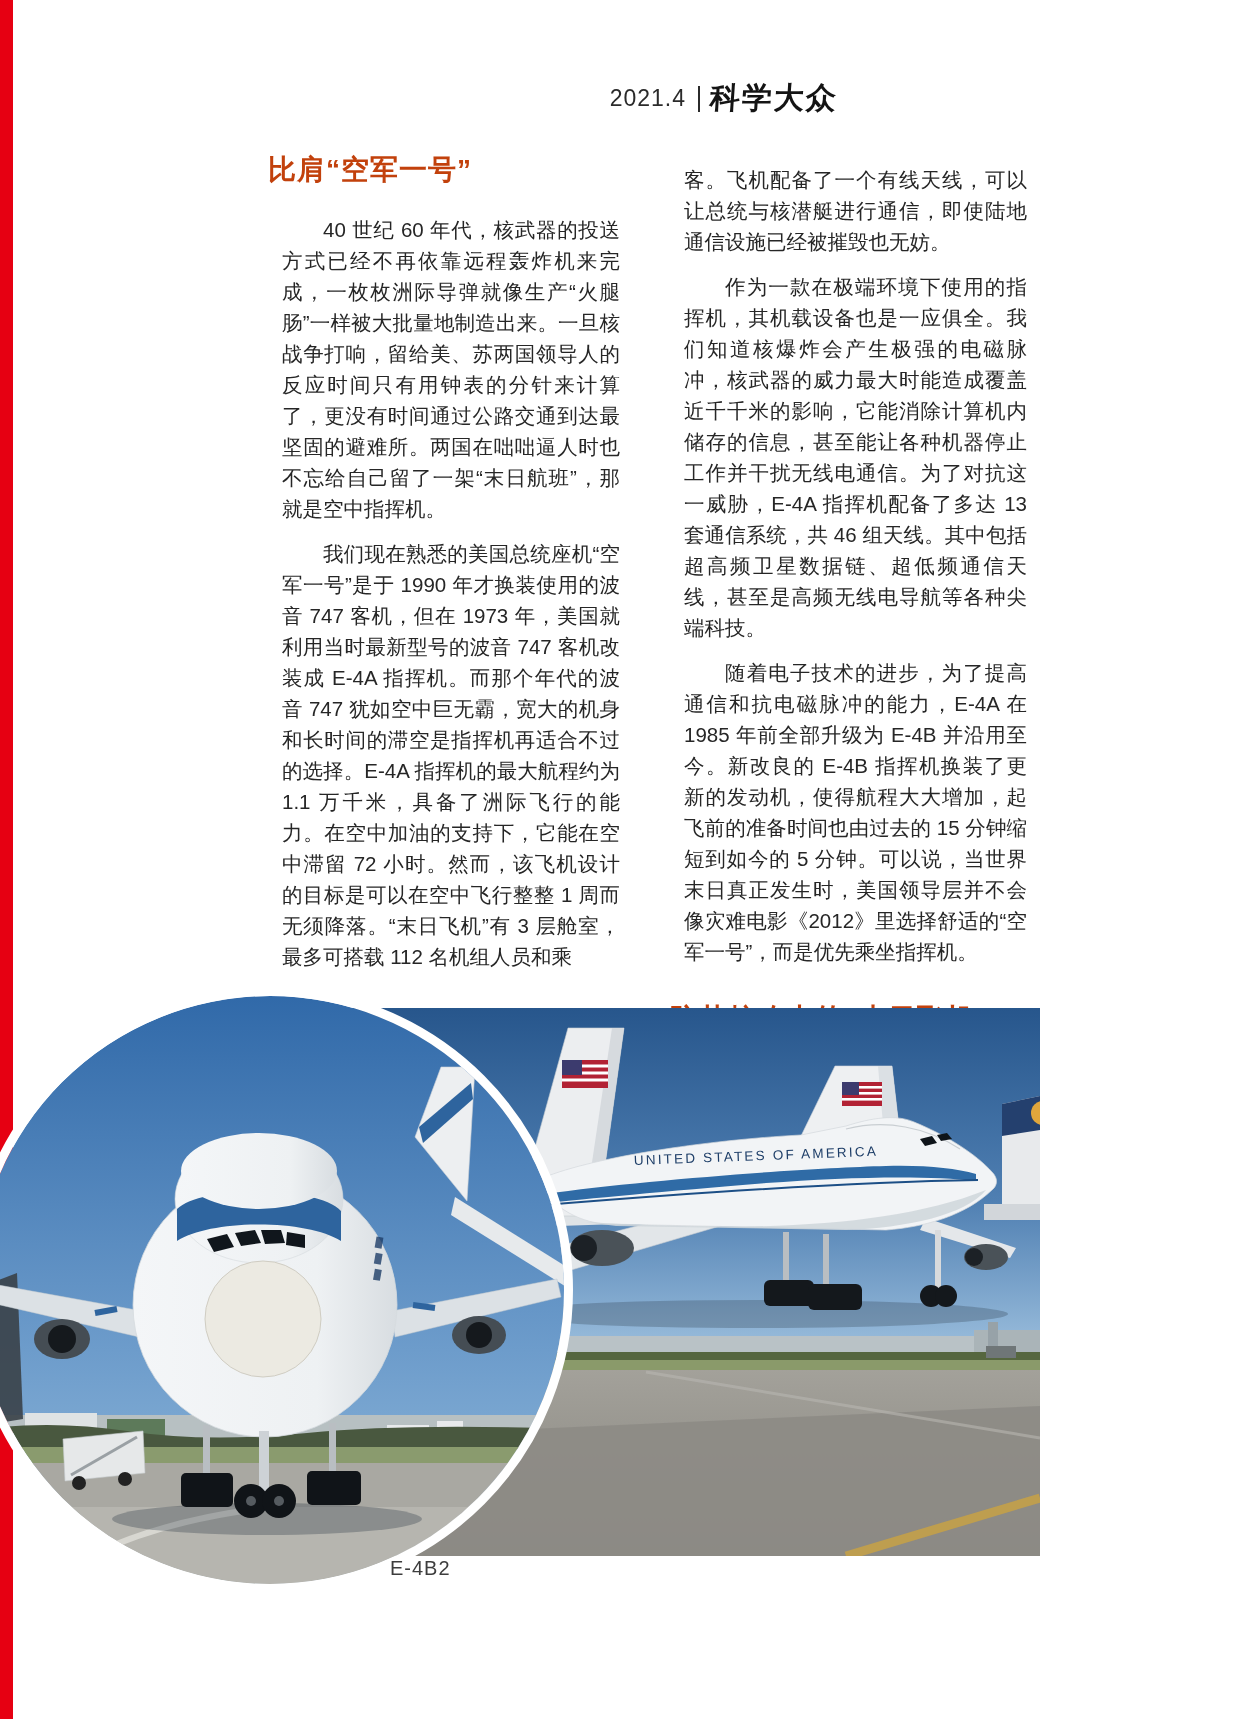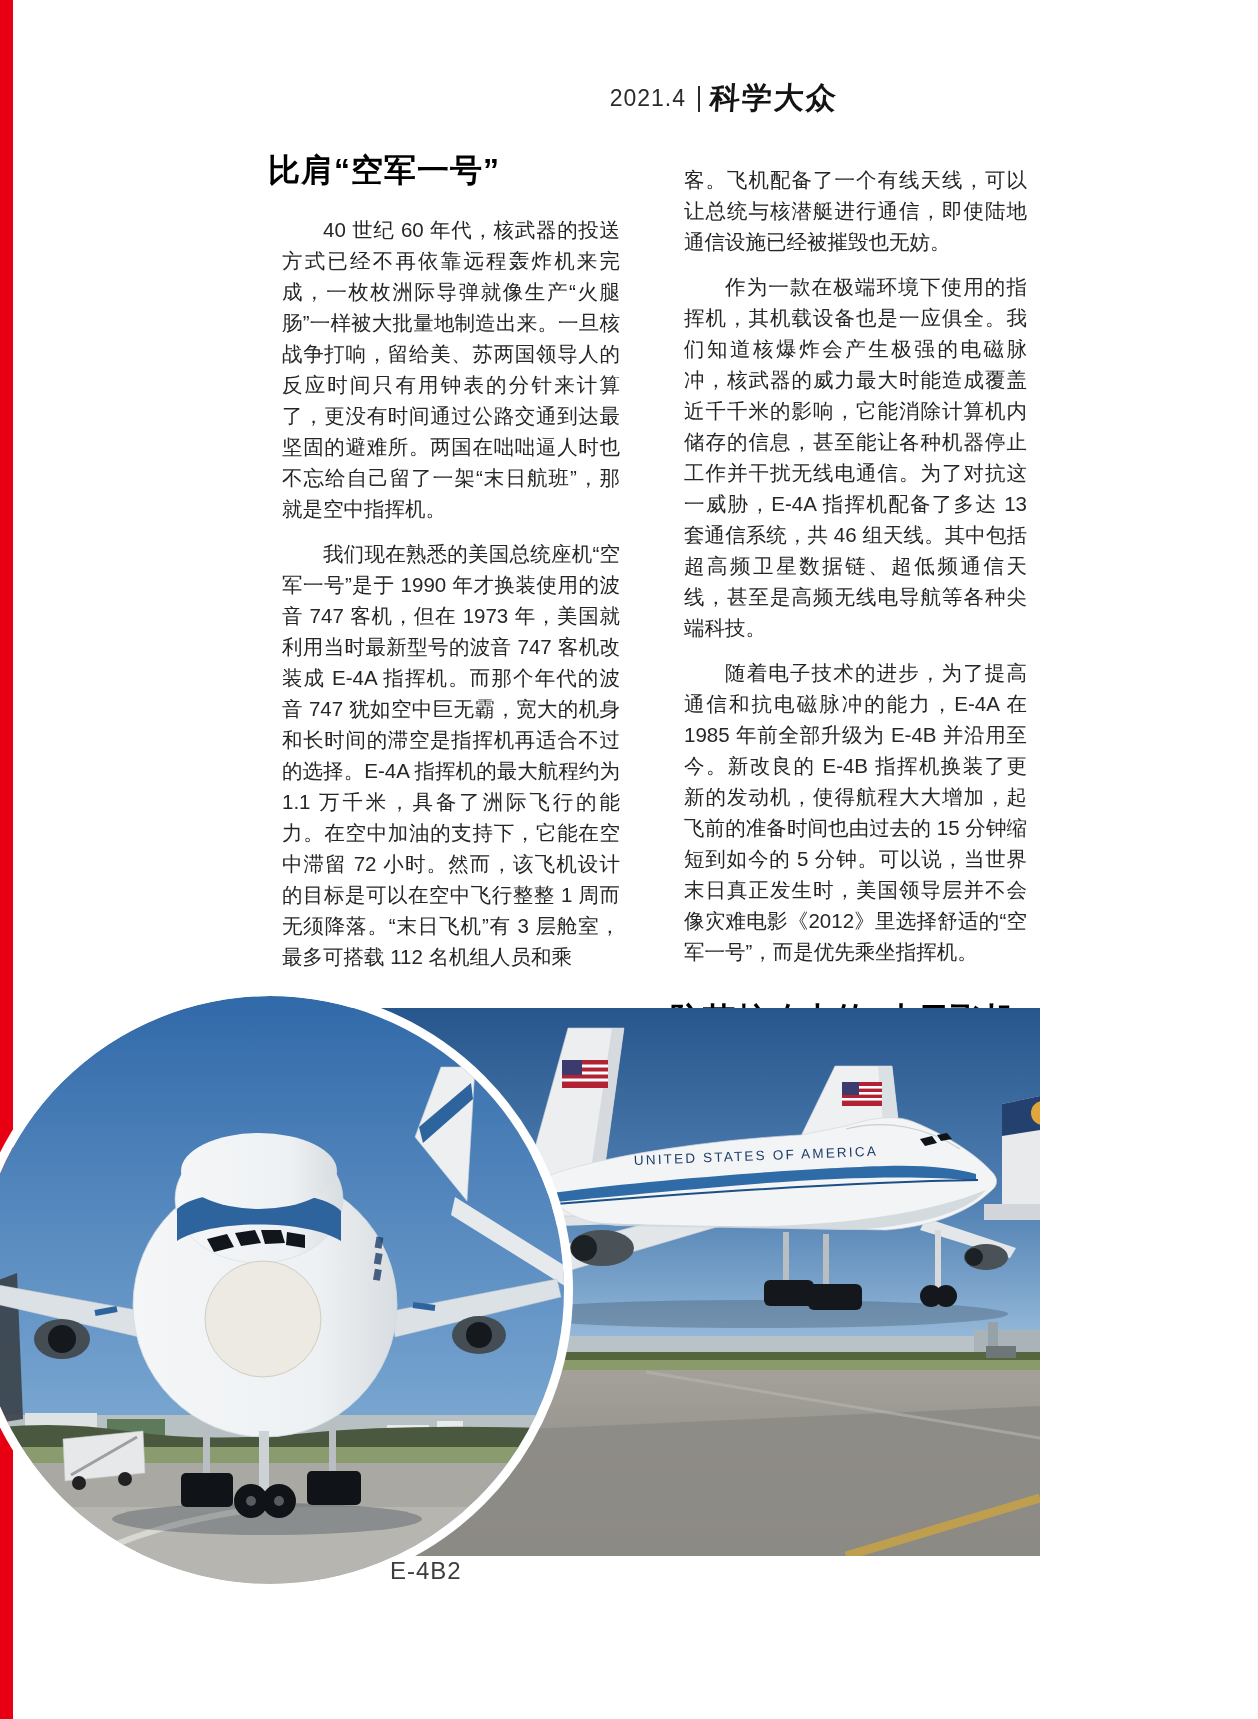--- a/index.html
+++ b/index.html
@@ -9,29 +9,29 @@
   
   .header{position:absolute;top:78px;right:212px;display:flex;align-items:center;}
   .header .issue{font-size:23px;color:#2b2b2b;letter-spacing:1px;}
   .header .rule{width:2px;height:26px;background:#2b2b2b;margin:0 10px 0 12px;}
   .header .mag{font-size:30px;font-weight:700;color:#141414;
                font-family:"DejaVu Serif",serif;transform:skewX(-4deg);letter-spacing:2px;}
   
   .col{position:absolute;color:#262626;font-size:20.5px;line-height:31px;text-align:justify;}
   .col1{left:268px;top:152px;width:366px;}
   .col2{left:670px;top:150px;width:371px;}
-  h2.red{font-size:32px;line-height:36px;font-weight:700;color:#000000;margin:0 0 26px 0;letter-spacing:1px;}
+  h2.red{font-size:28px;line-height:36px;font-weight:700;color:#c2410c;margin:0 0 26px 0;letter-spacing:1px;}
   h2.red.mid{margin:34px 0 34px 0;}
   .col p{margin:14px;text-indent:2em;}
   .col p.noindent{text-indent:0;}
   
   .photo-main{position:absolute;left:286px;top:1008px;width:754px;height:548px;}
   .photo-circle{position:absolute;left:-33px;top:987px;width:606px;height:606px;}
   svg{display:block;}
-  .caption{position:absolute;font-size:24px;color:#3d3d3d;letter-spacing:1px;}
+  .caption{position:absolute;font-size:20px;color:#3d3d3d;letter-spacing:1px;}
   .cap-left{left:390px;top:1557px;}
   .cap-right{left:1077px;top:1559px;font-weight:bold;}
   .page-number{position:absolute;left:1136px;top:1604px;font-size:23px;color:#222222;}
 </style>
 </head>
 <body>
 
 <div class="page">
 
   <div class="edge-stripe"></div>

